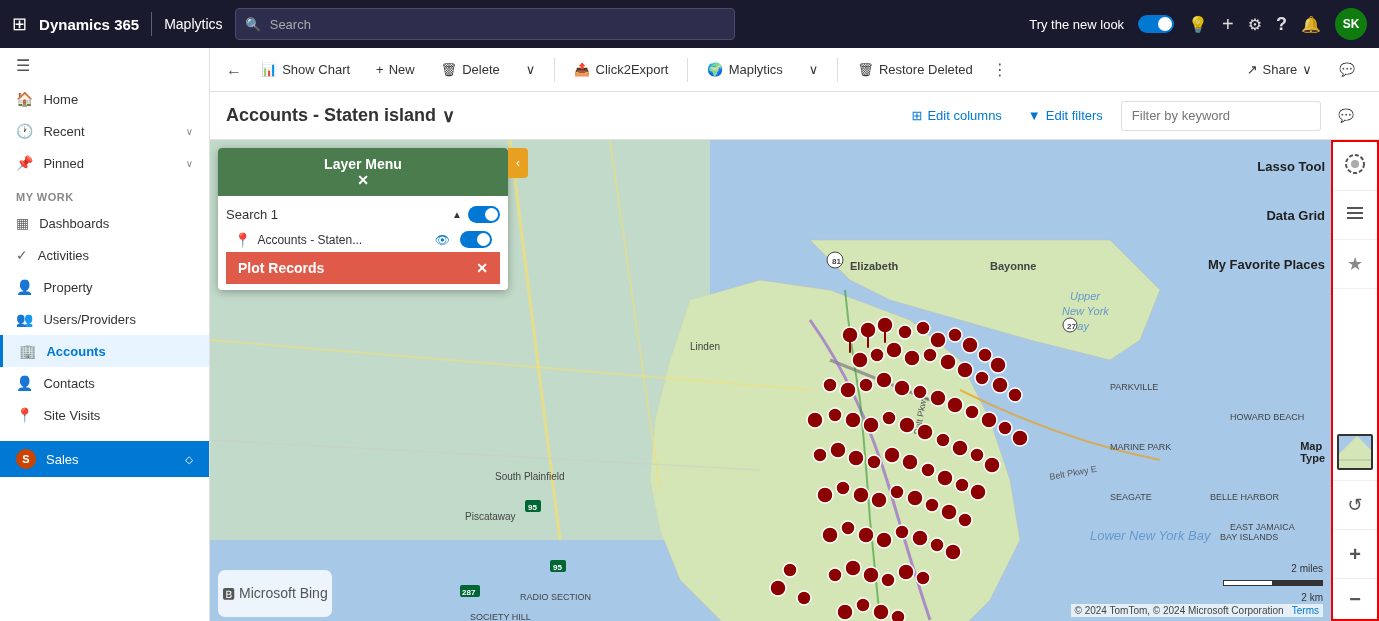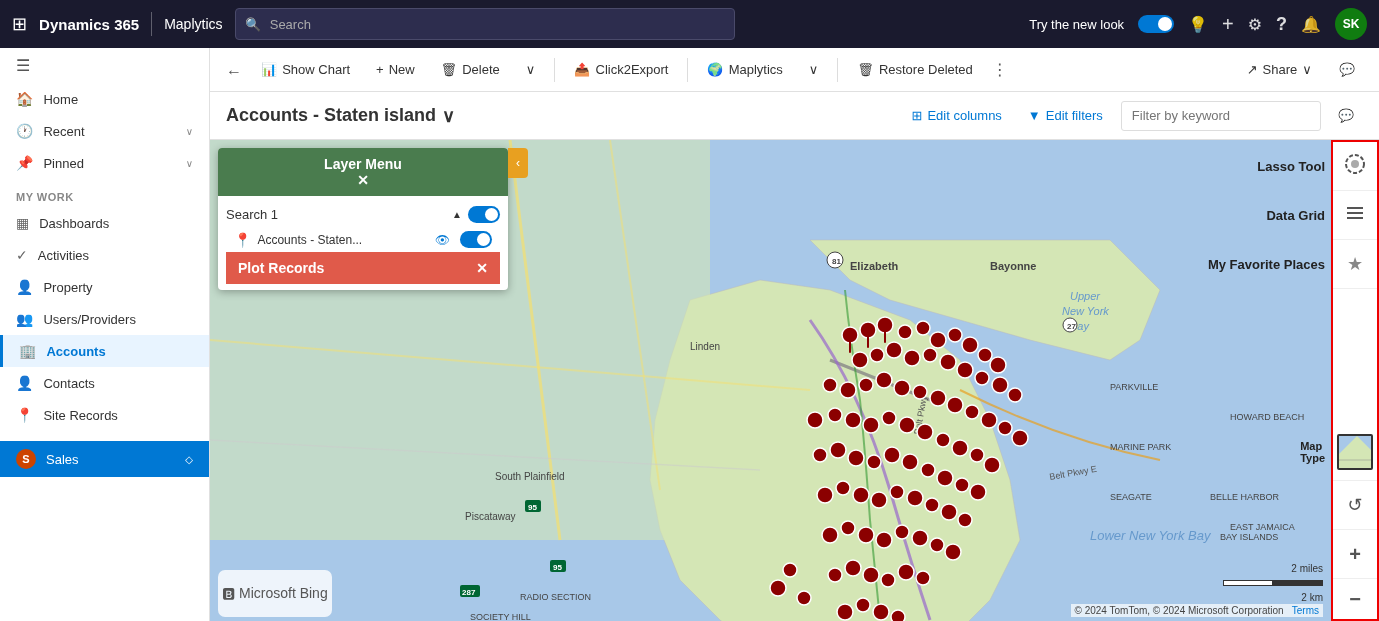--- a/index.html
+++ b/index.html
@@ -445,21 +445,21 @@
     <div class="sidebar-item active">
       <span class="item-icon">🏢</span>
       <span>Accounts</span>
     </div>
     <div class="sidebar-item">
       <span class="item-icon">👤</span>
       <span>Contacts</span>
     </div>
     <div class="sidebar-item">
       <span class="item-icon">📍</span>
-      <span>Site Records</span>
+      <span>Site Visits</span>
     </div>
 
     <div style="margin-top: auto;">
       <div class="sidebar-item" style="background:#0078d4; color:white; margin-top:10px;">
         <span class="item-icon" style="background:#cc4400; color:white; border-radius:50%; width:20px; height:20px; display:flex; align-items:center; justify-content:center; font-size:11px; font-weight:bold;">S</span>
         <span style="color:white;">Sales</span>
         <span class="chevron" style="color:white;">◇</span>
       </div>
     </div>
   </div>

